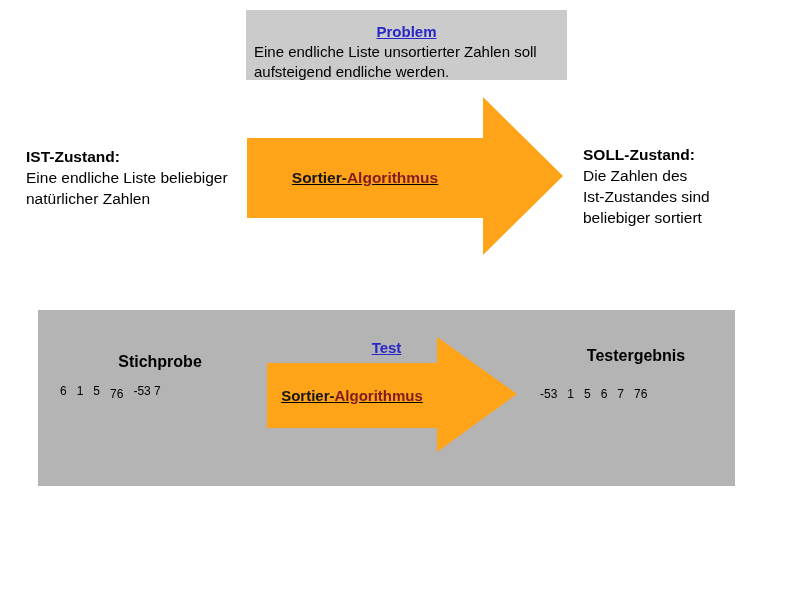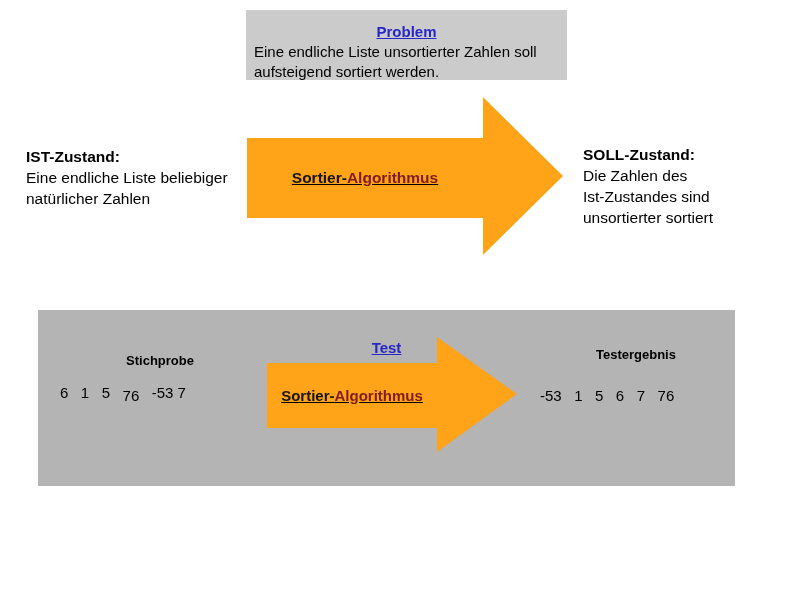--- a/index.html
+++ b/index.html
@@ -64,27 +64,27 @@
   .test-box {
     position: absolute; left: 38px; top: 310px;
     width: 697px; height: 176px;
     background: #b4b4b4;
   }
   .test-title {
     position: absolute; left: 0; right: 0; top: 9px;
     text-align: center; font-size: 15px; margin-top: 20px;
   }
   .group-label {
-    position: absolute; font-weight: bold; font-size: 13px;
+    position: absolute; font-weight: bold; font-size: 16px;
     text-align: center;
   }
   .stich-label  { left: 40px;  top: 43px; width: 164px; }
   .result-label { left: 518px; top: 37px; width: 160px; }
   .numbers {
-    position: absolute; font-size: 15px; white-space: pre;
+    position: absolute; font-size: 12px; white-space: pre;
   }
   .sample-numbers { left: 22px;  top: 74px; }
   .result-numbers { left: 502px; top: 77px; }
   .sample-numbers .low { display: inline-block; transform: translateY(2.5px); }
 
   .test-arrow { left: 229px; top: 27px; width: 250px; height: 115px; }
   .test-arrow .body { left: 0; top: 26px; width: 170px; height: 65px; }
   .test-arrow .head {
     left: 170px; top: 0;
     border-top: 57px solid transparent;
@@ -94,21 +94,21 @@
   .test-arrow .label { left: 0; top: 26px; width: 170px; height: 65px; font-size: 15px; }
 </style>
 </head>
 <body>
 
 <div class="slide">
 
   <div class="problem-box">
     <div class="title link">Problem</div>
     <div class="body-line">Eine endliche Liste unsortierter Zahlen soll</div>
-    <div class="body-line">aufsteigend sortiert werden.</div>
+    <div class="body-line">aufsteigend endliche werden.</div>
   </div>
 
   <div class="textblock ist-block">
     <div class="head">IST-Zustand:</div>
     <div>Eine endliche Liste beliebiger</div>
     <div>natürlicher Zahlen</div>
   </div>
 
   <div class="arrow main-arrow">
     <div class="body"></div>
@@ -116,21 +116,21 @@
     <div class="label">
         <span class="part-sortier">Sortier-</span>
         <span class="part-algo">Algorithmus</span>
       </div>
   </div>
 
   <div class="textblock soll-block">
     <div class="head">SOLL-Zustand:</div>
     <div>Die Zahlen des</div>
     <div>Ist-Zustandes sind</div>
-    <div>unsortierter sortiert</div>
+    <div>beliebiger sortiert</div>
   </div>
 
   <div class="test-box">
     <div class="test-title link">Test</div>
 
     <div class="group-label stich-label">Stichprobe</div>
     <div class="numbers sample-numbers"><span>6   1   5   </span><span class="low">76</span><span>   -53 7</span></div>
 
     <div class="arrow test-arrow">
       <div class="body"></div>

